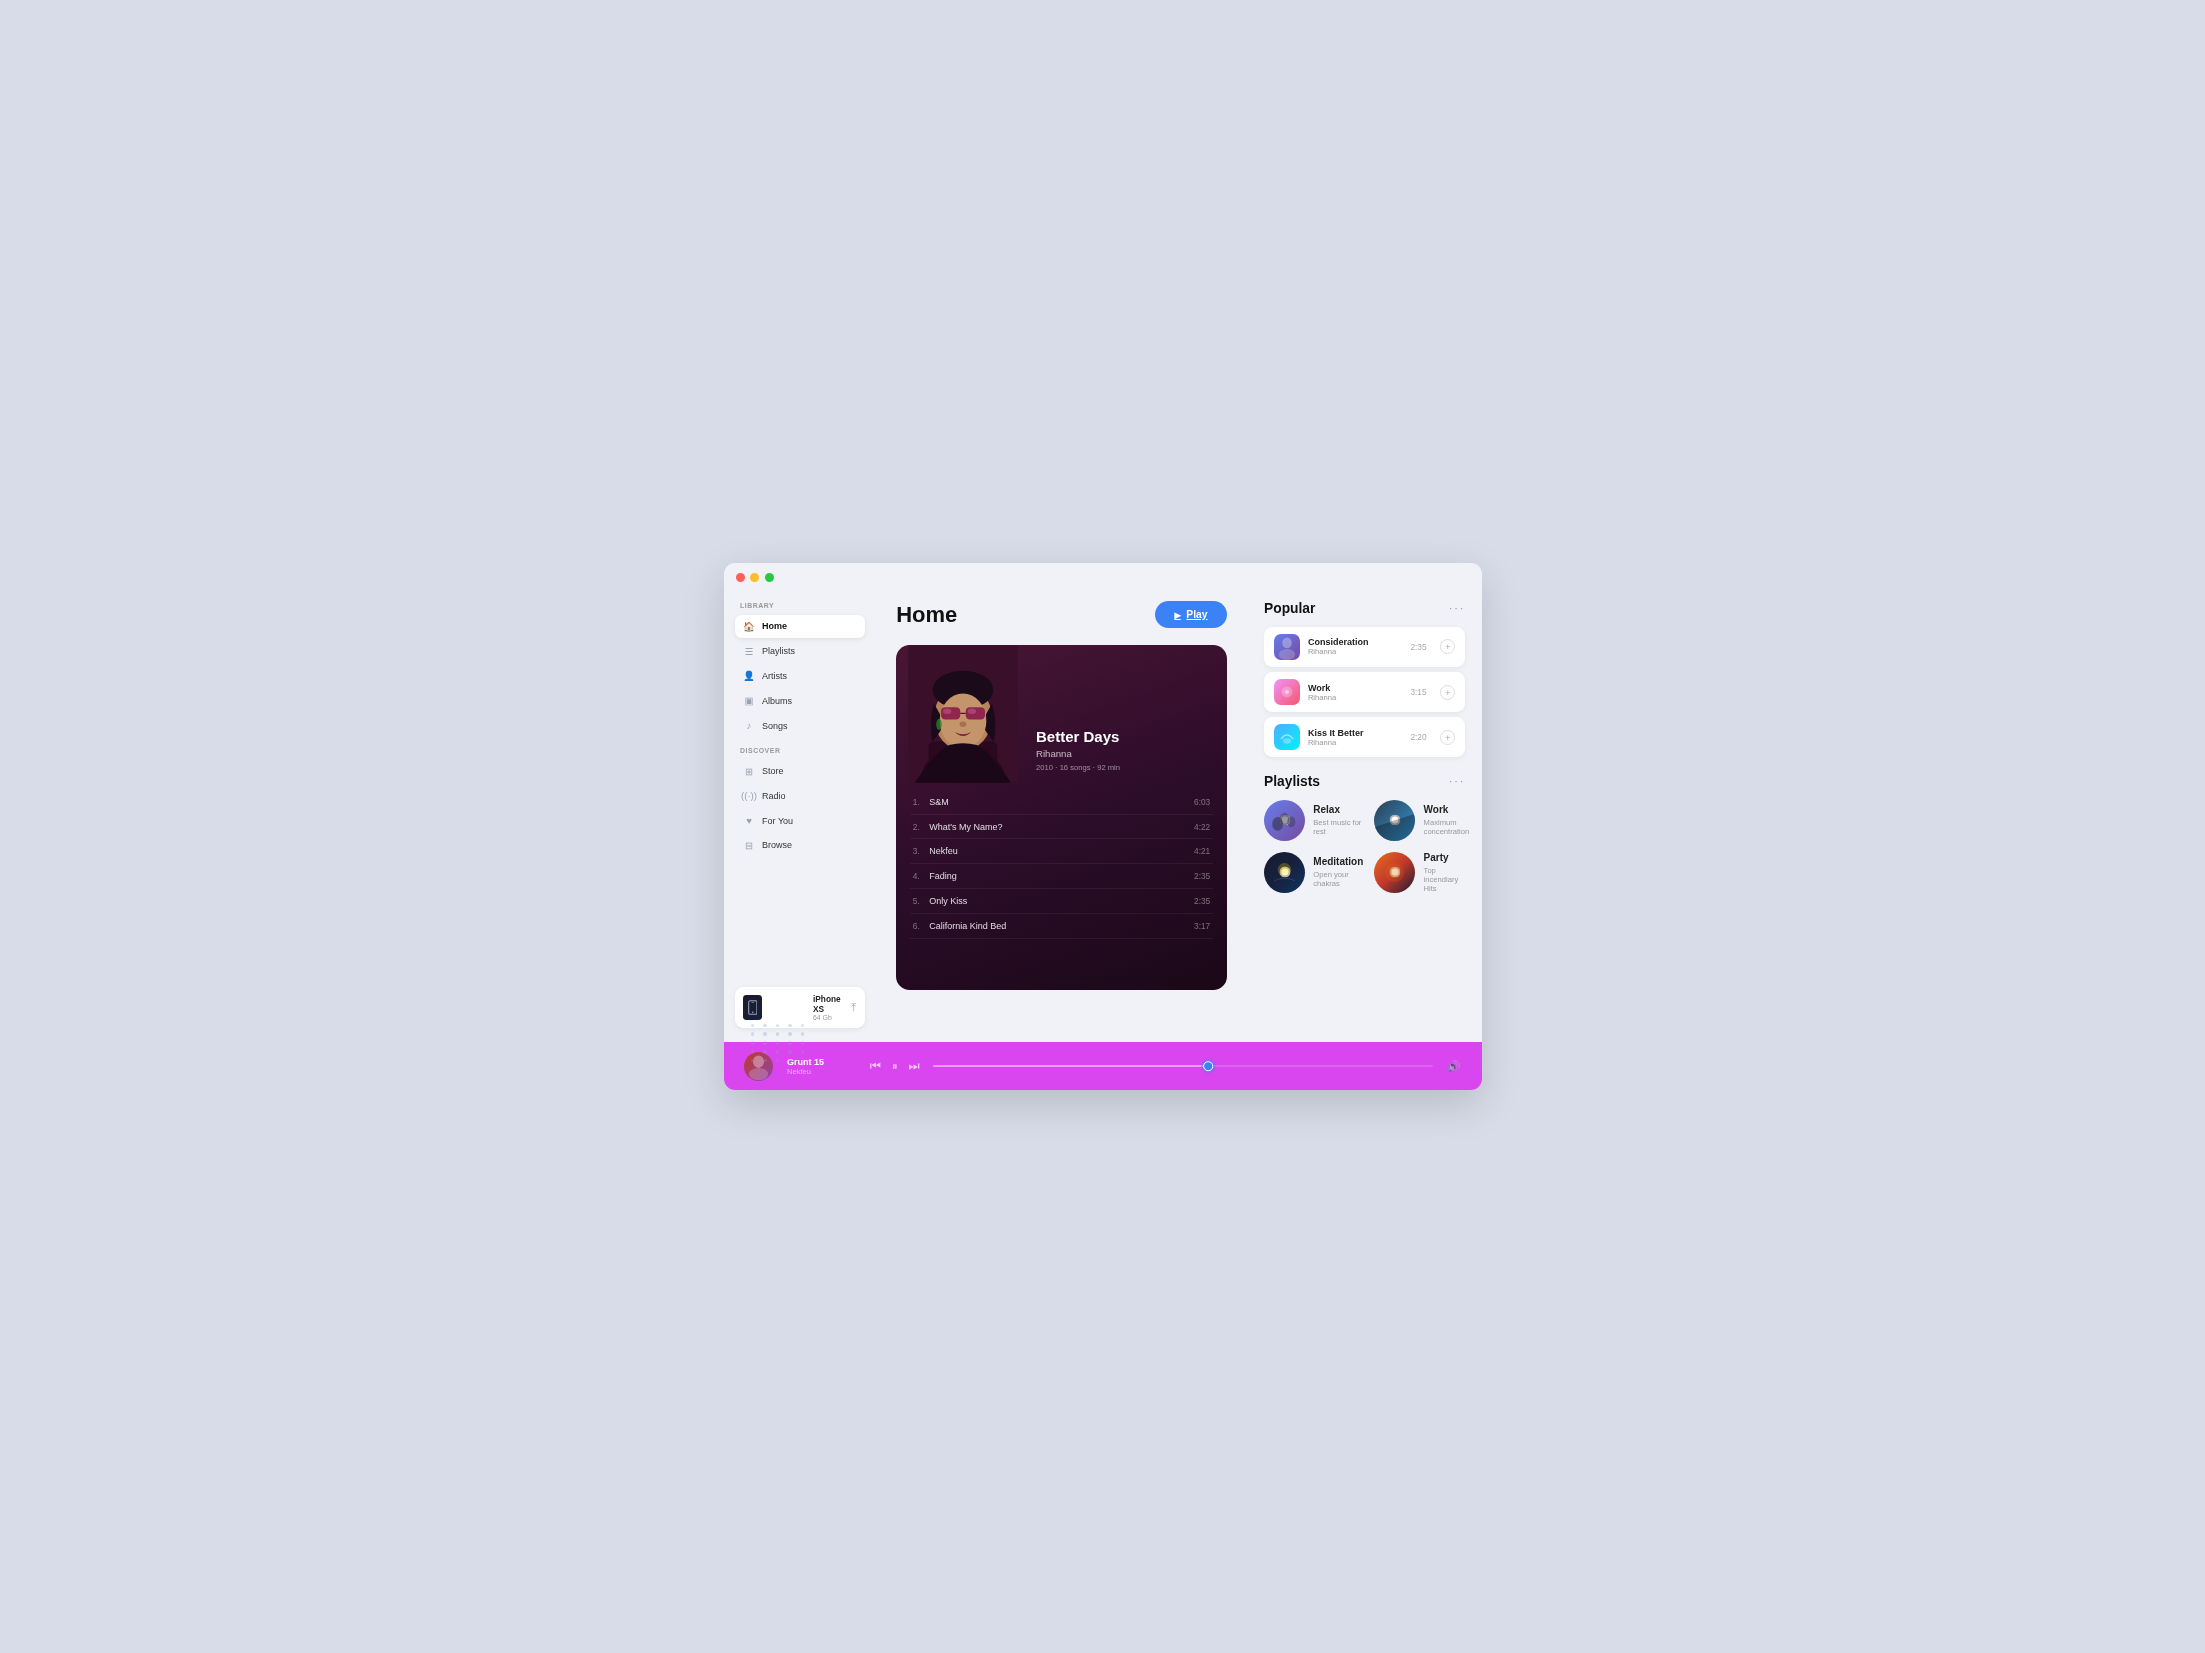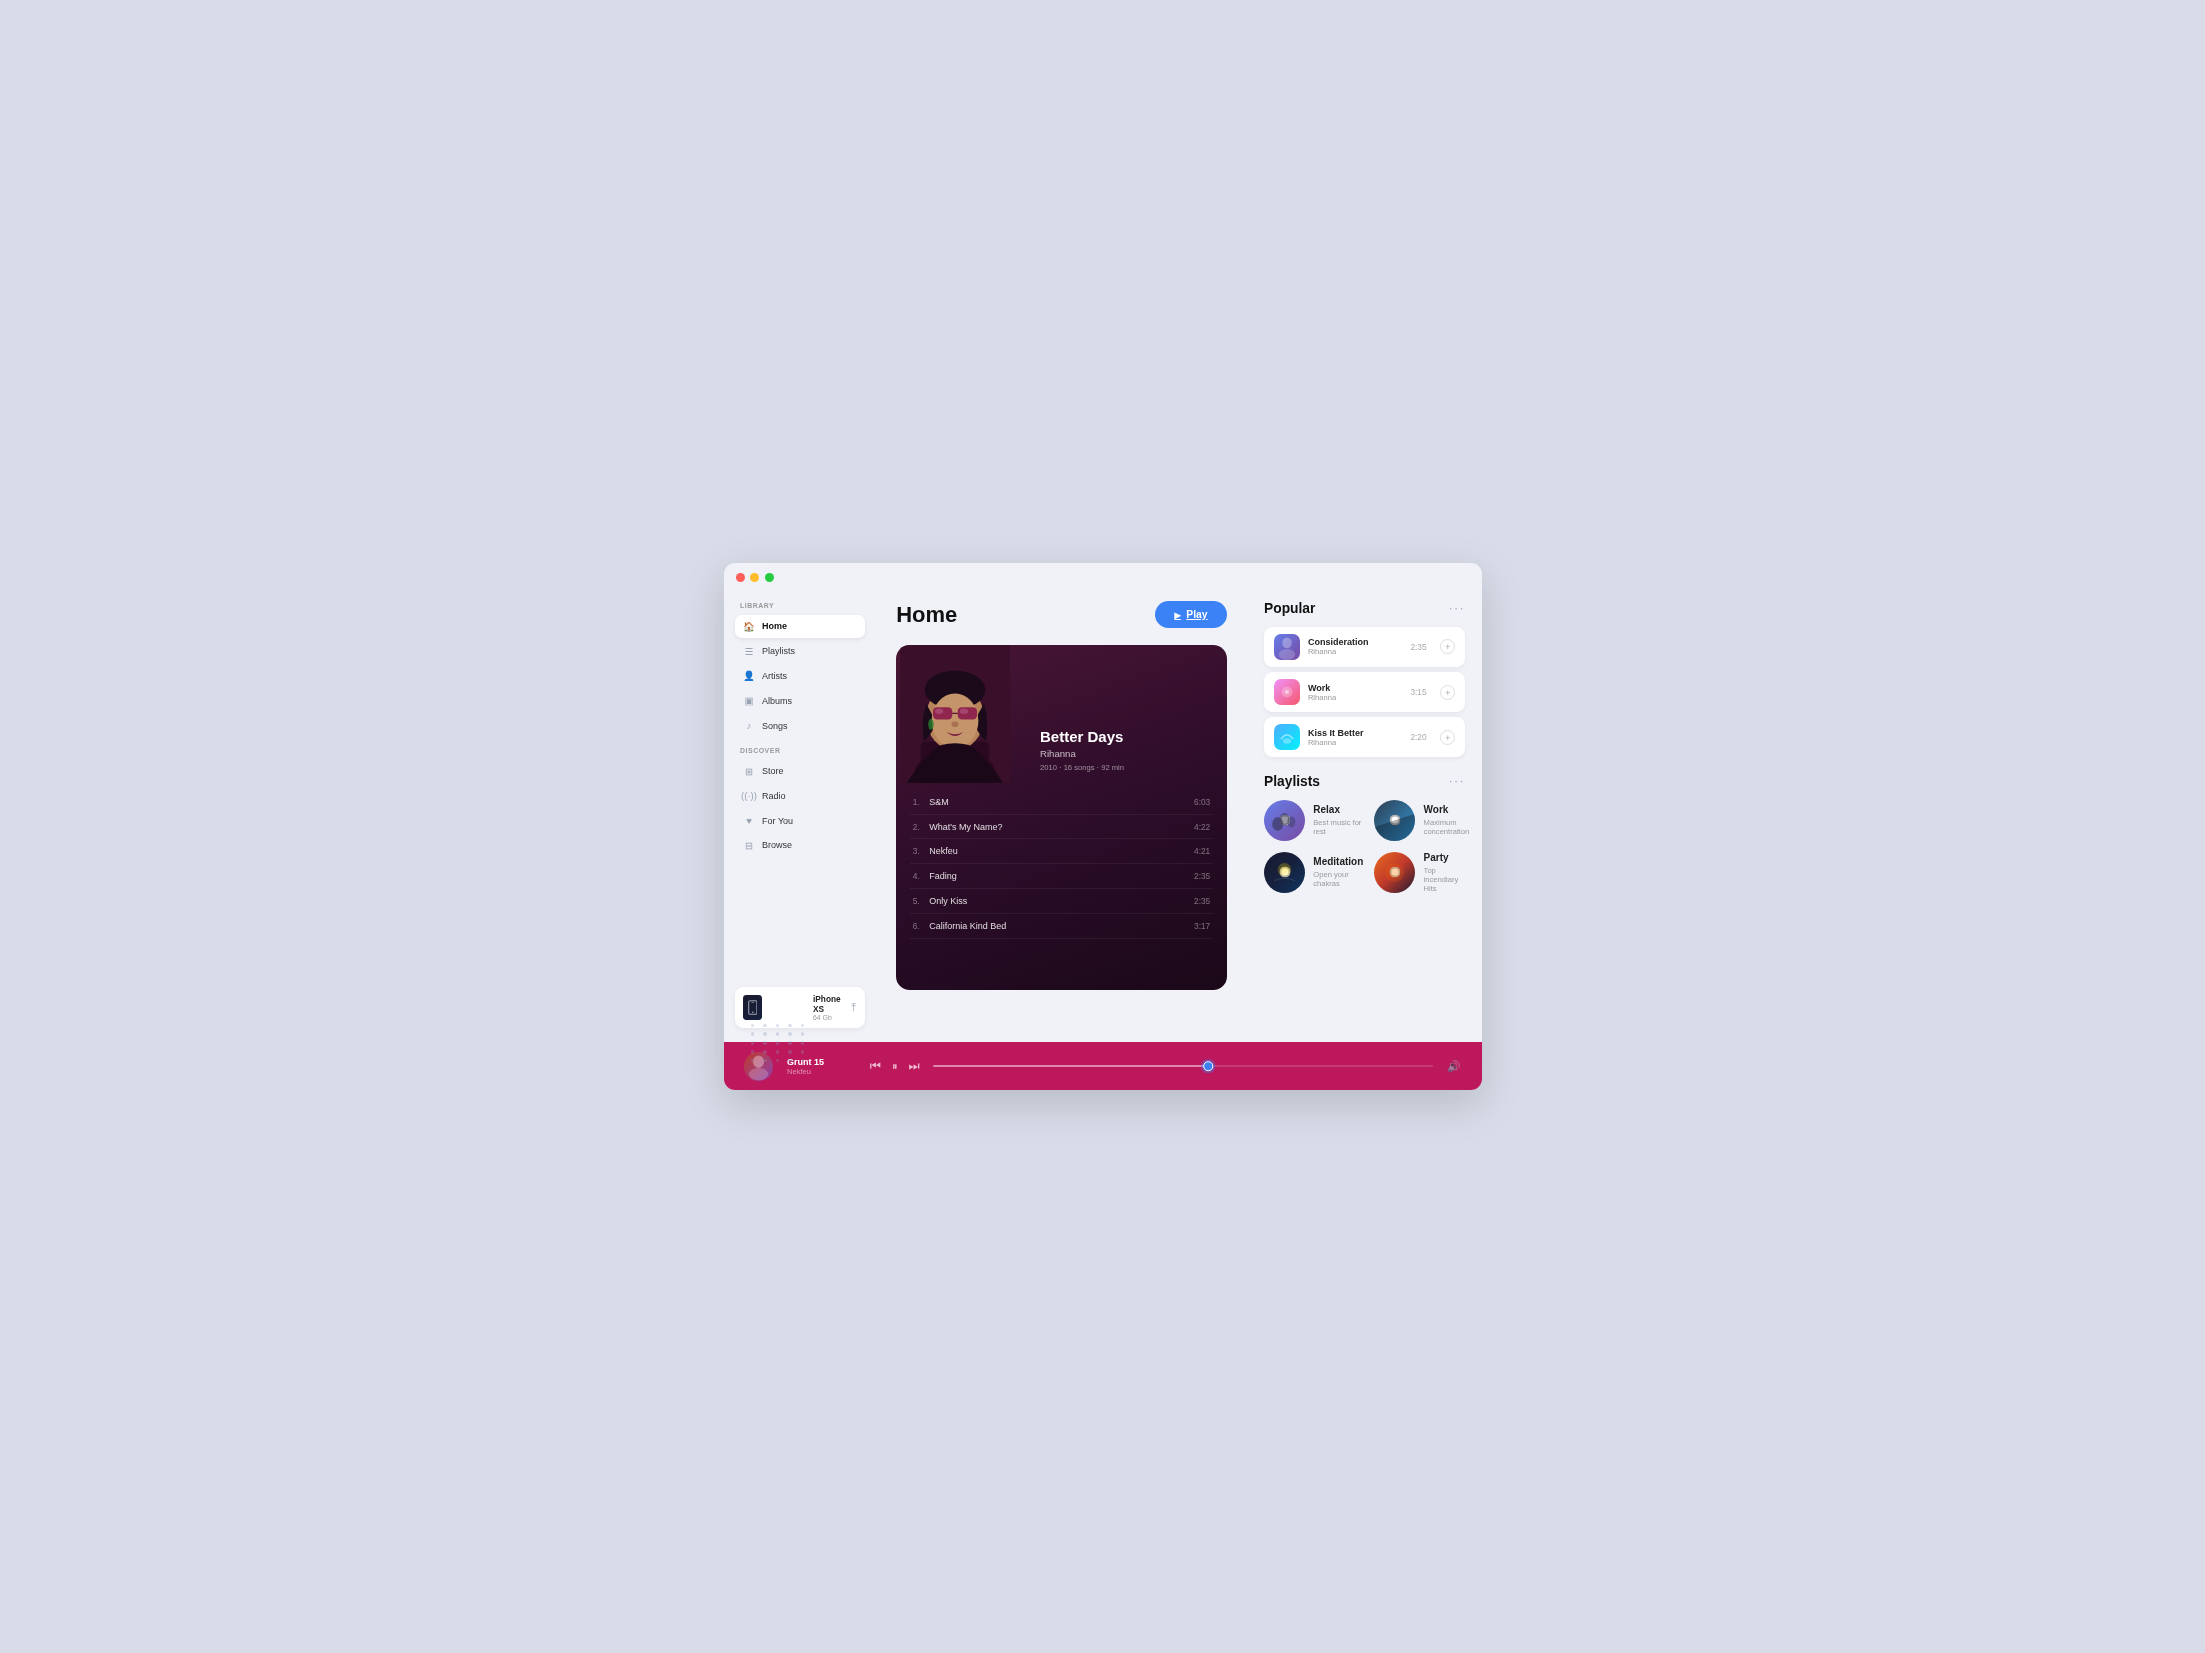--- a/index.html
+++ b/index.html
@@ -151,22 +151,22 @@
       background: linear-gradient(160deg, #4a1535 0%, #2d0d2a 50%, #1a0818 100%);
       border-radius: 13.8px;
       padding: 0;
       overflow: hidden;
       position: relative;
       min-height: 345px;
     }
     .album-header {
       display: flex;
       align-items: flex-end;
-      gap: 16px;
-      padding: 0 0 0 4px;
+      gap: 4px;
+      padding: 0 0 0 12px;
       position: relative;
     }
     .album-art {
       width: 110px;
       height: 138px;
       position: relative;
       flex-shrink: 0;
     }
     .album-art-svg {
       width: 100%;
@@ -301,21 +301,21 @@
       font-weight: 700;
       color: #222;
     }
     .playlist-info-desc {
       font-size: 7.6px;
       color: #999;
       margin-top: 3px;
     }
     
     .player-bar {
-      background: #be185d;
+      background: #d946ef;
       padding: 9.6px 20.7px;
       display: flex;
       align-items: center;
       gap: 13.8px;
       height: 48px;
     }
     .player-album-art {
       width: 29px;
       height: 29px;
       border-radius: 50%;

